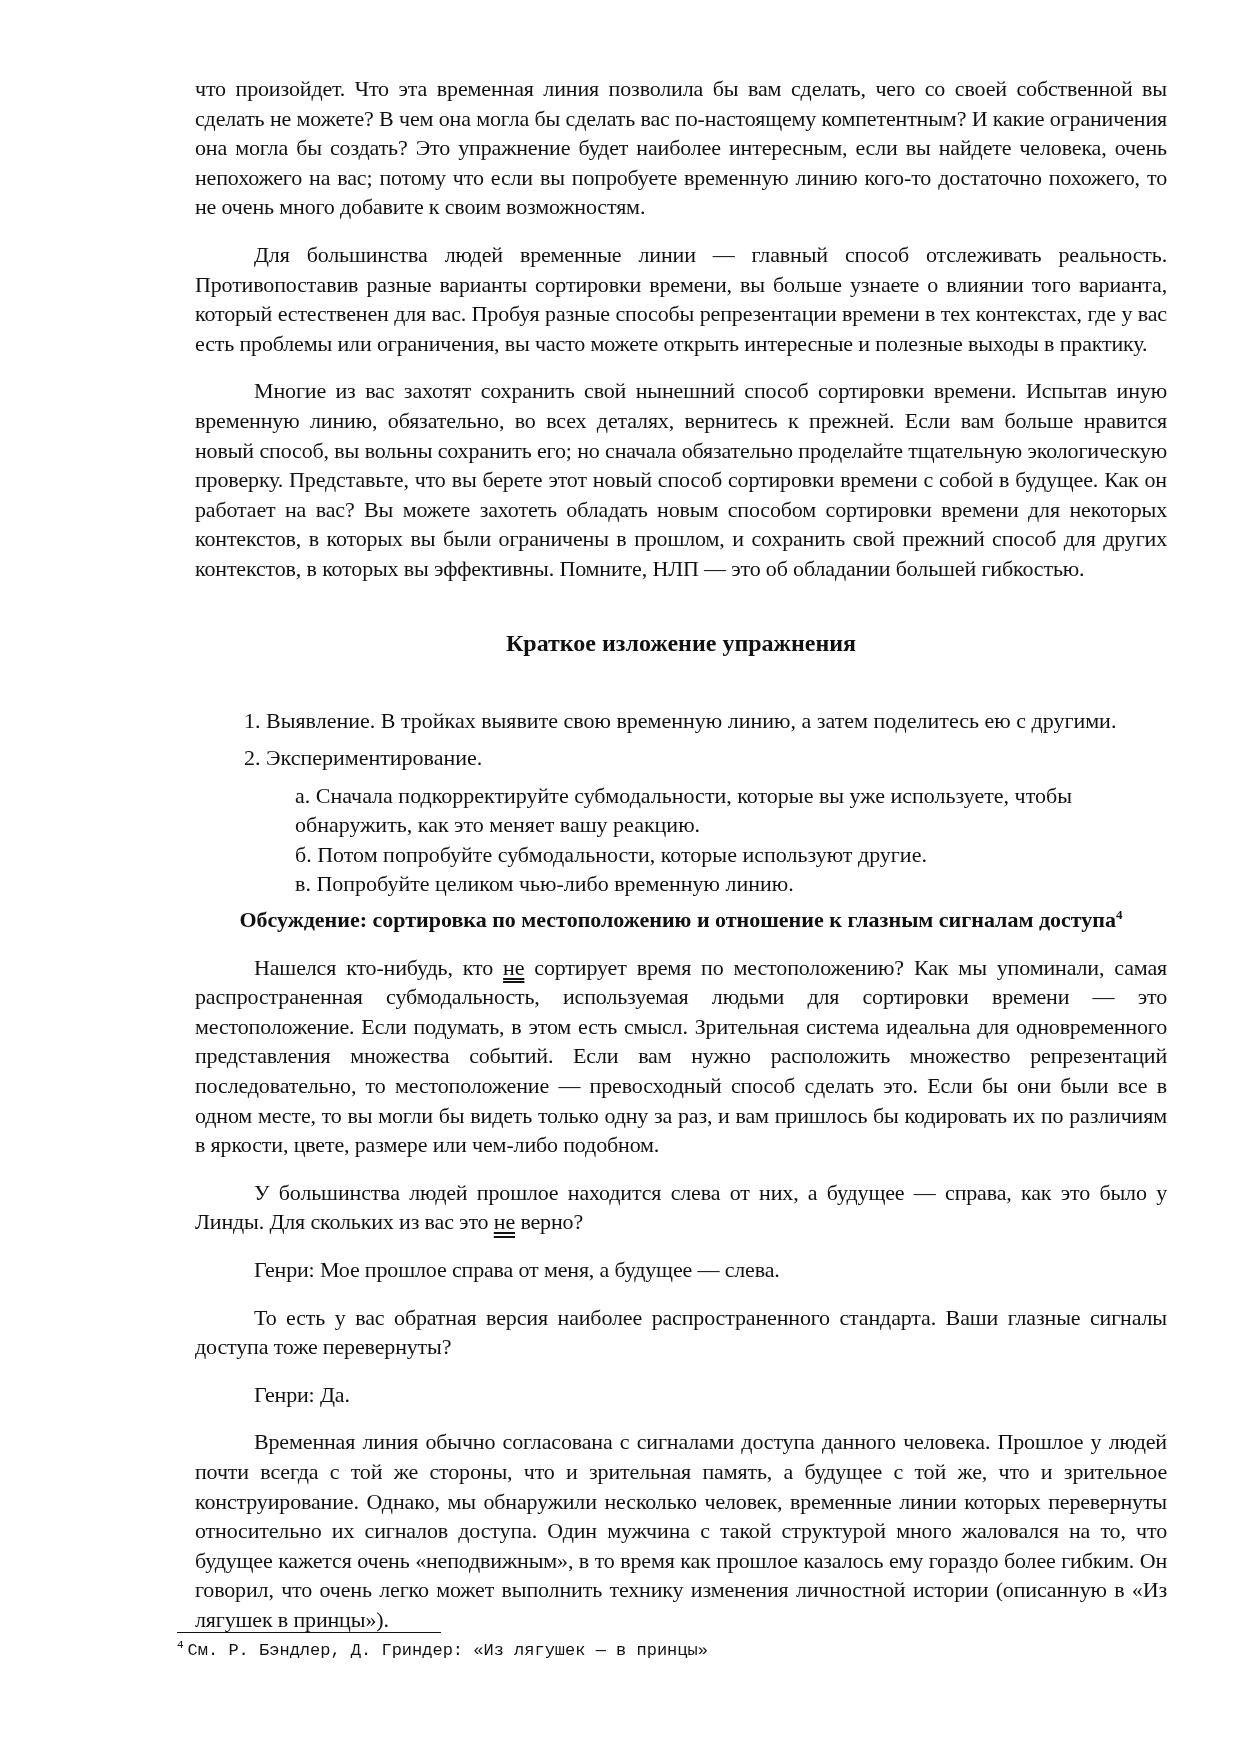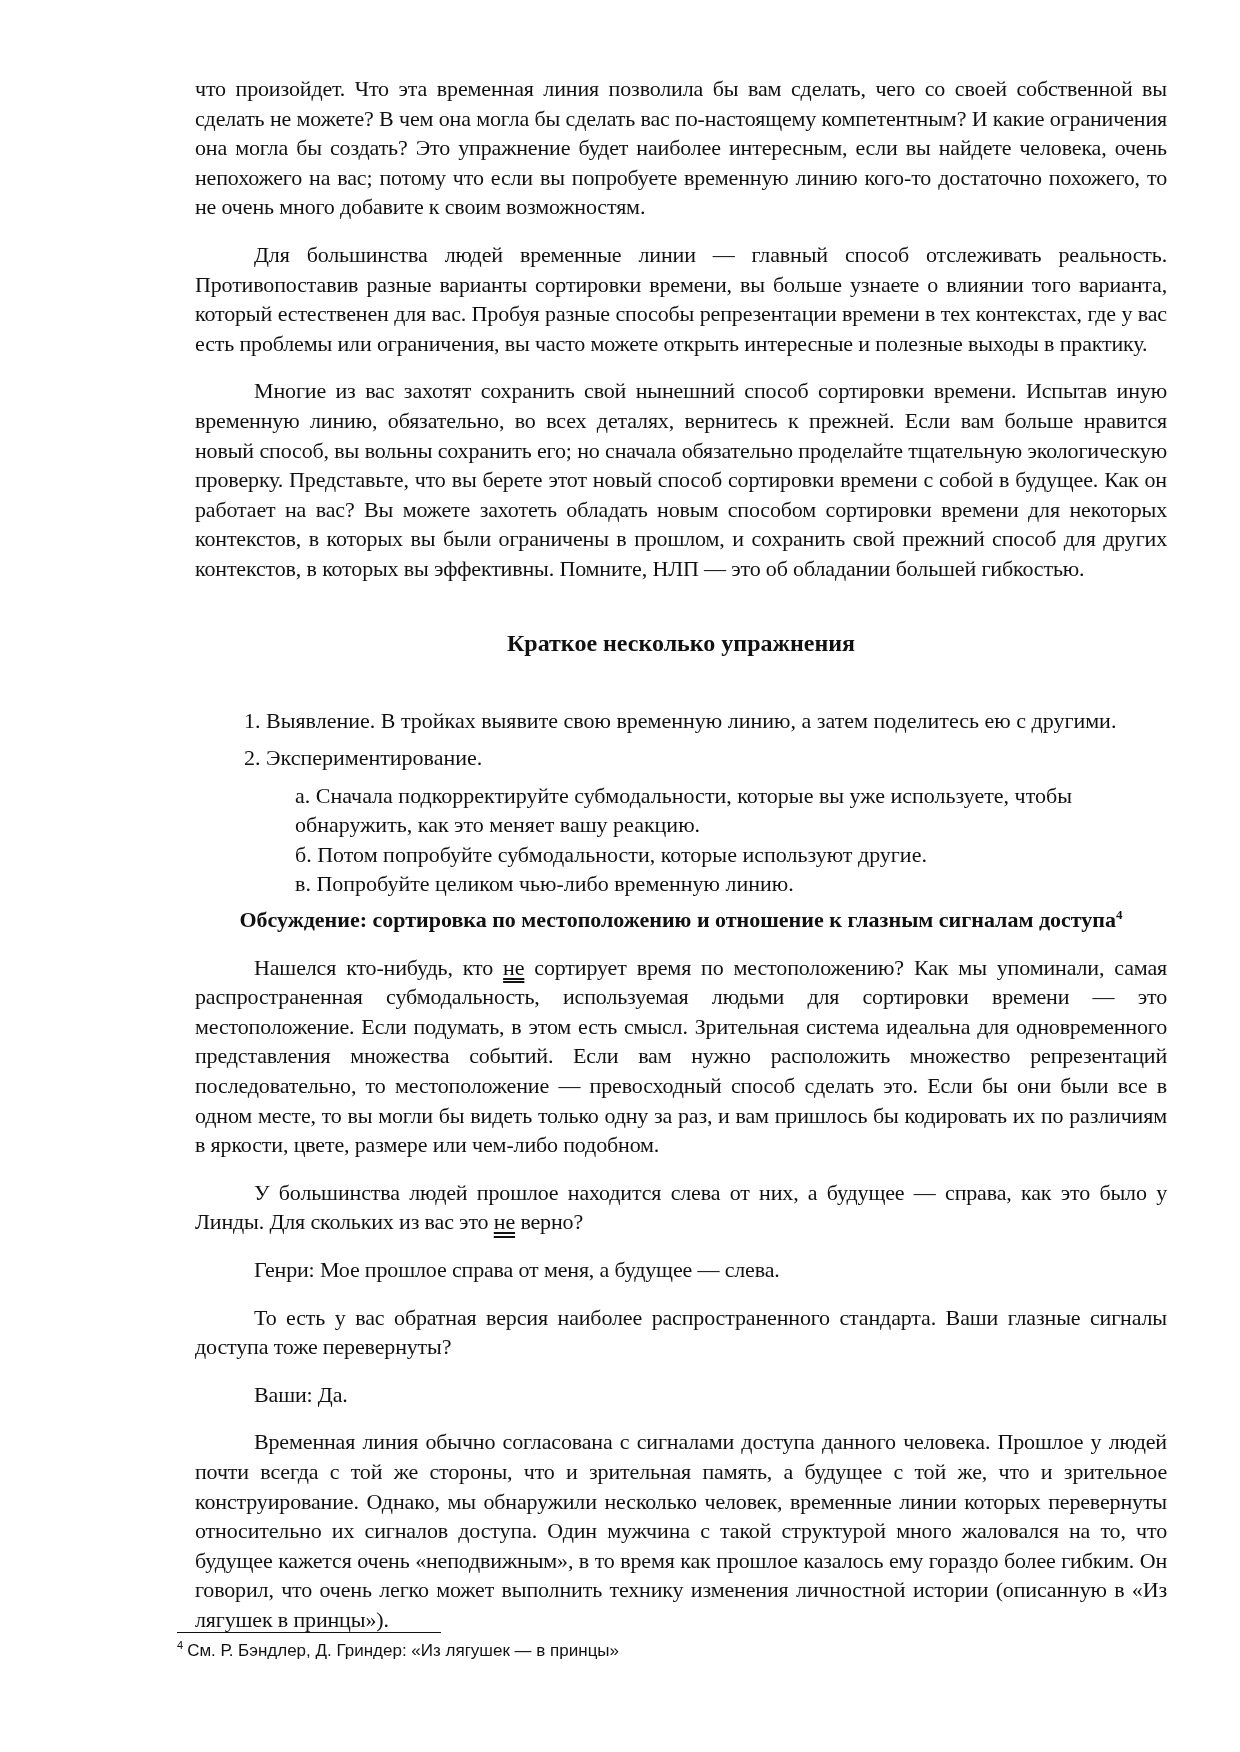--- a/index.html
+++ b/index.html
@@ -80,53 +80,53 @@
       width: 264px;
       height: 0;
       border-top: 1px solid #111111;
     }
     .footnote {
       position: absolute;
       left: 177px;
       top: 1640px;
       font-size: 17px;
       line-height: 22px;
-      font-family: Liberation Sans, sans-serif;
+      font-family: Liberation Mono, monospace;
     }
     .footnote sup {
       font-size: 11px;
       vertical-align: super;
       line-height: 0;
       margin-right: 4px;
     }
   </style>
 </head>
 <body>
 
 <div class="page">
 
   <p class="p noindent">что произойдет. Что эта временная линия позволила бы вам сделать, чего со своей собственной вы сделать не можете? В чем она могла бы сделать вас по-настоящему компетентным? И какие ограничения она могла бы создать? Это упражнение будет наиболее интересным, если вы найдете человека, очень непохожего на вас; потому что если вы попробуете временную линию кого-то достаточно похожего, то не очень много добавите к своим возможностям.</p>
   <p class="p">Для большинства людей временные линии — главный способ отслеживать реальность. Противопоставив разные варианты сортировки времени, вы больше узнаете о влиянии того варианта, который естественен для вас. Пробуя разные способы репрезентации времени в тех контекстах, где у вас есть проблемы или ограничения, вы часто можете открыть интересные и полезные выходы в практику.</p>
   <p class="p">Многие из вас захотят сохранить свой нынешний способ сортировки времени. Испытав иную временную линию, обязательно, во всех деталях, вернитесь к прежней. Если вам больше нравится новый способ, вы вольны сохранить его; но сначала обязательно проделайте тщательную экологическую проверку. Представьте, что вы берете этот новый способ сортировки времени с собой в будущее. Как он работает на вас? Вы можете захотеть обладать новым способом сортировки времени для некоторых контекстов, в которых вы были ограничены в прошлом, и сохранить свой прежний способ для других контекстов, в которых вы эффективны. Помните, НЛП — это об обладании большей гибкостью.</p>
 
-  <h2 class="section-title">Краткое несколько упражнения</h2>
+  <h2 class="section-title">Краткое изложение упражнения</h2>
 
   <p class="list-item">1. Выявление. В тройках выявите свою временную линию, а затем поделитесь ею с другими.</p>
   <p class="list-item">2. Экспериментирование.</p>
   <p class="sub-item">а. Сначала подкорректируйте субмодальности, которые вы уже используете, чтобы обнаружить, как это меняет вашу реакцию.</p>
   <p class="sub-item">б. Потом попробуйте субмодальности, которые используют другие.</p>
   <p class="sub-item">в. Попробуйте целиком чью-либо временную линию.</p>
 
   <h3 class="discussion-title"><span>Обсуждение: сортировка по местоположению и отношение к глазным сигналам доступа</span><sup class="fnref">4</sup></h3>
 
   <p class="p"><span>Нашелся кто-нибудь, кто </span><span class="dbl-u">не</span><span> сортирует время по местоположению? Как мы упоминали, самая распространенная субмодальность, используемая людьми для сортировки времени — это местоположение. Если подумать, в этом есть смысл. Зрительная система идеальна для одновременного представления множества событий. Если вам нужно расположить множество репрезентаций последовательно, то местоположение — превосходный способ сделать это. Если бы они были все в одном месте, то вы могли бы видеть только одну за раз, и вам пришлось бы кодировать их по различиям в яркости, цвете, размере или чем-либо подобном.</span></p>
 
   <p class="p last-left"><span>У большинства людей прошлое находится слева от них, а будущее — справа, как это было у Линды. Для скольких из вас это </span><span class="dbl-u">не</span><span> верно?</span></p>
 
   <p class="p left">Генри: Мое прошлое справа от меня, а будущее — слева.</p>
   <p class="p last-left">То есть у вас обратная версия наиболее распространенного стандарта. Ваши глазные сигналы доступа тоже перевернуты?</p>
-  <p class="p left">Ваши: Да.</p>
+  <p class="p left">Генри: Да.</p>
   <p class="p">Временная линия обычно согласована с сигналами доступа данного человека. Прошлое у людей почти всегда с той же стороны, что и зрительная память, а будущее с той же, что и зрительное конструирование. Однако, мы обнаружили несколько человек, временные линии которых перевернуты относительно их сигналов доступа. Один мужчина с такой структурой много жаловался на то, что будущее кажется очень «неподвижным», в то время как прошлое казалось ему гораздо более гибким. Он говорил, что очень легко может выполнить технику изменения личностной истории (описанную в «Из лягушек в принцы»).</p>
 
 </div>
 
 <div class="footnote-rule"></div>
 <div class="footnote"><sup>4</sup><span>См. Р. Бэндлер, Д. Гриндер: «Из лягушек — в принцы»</span></div>
 
 </body></html>

